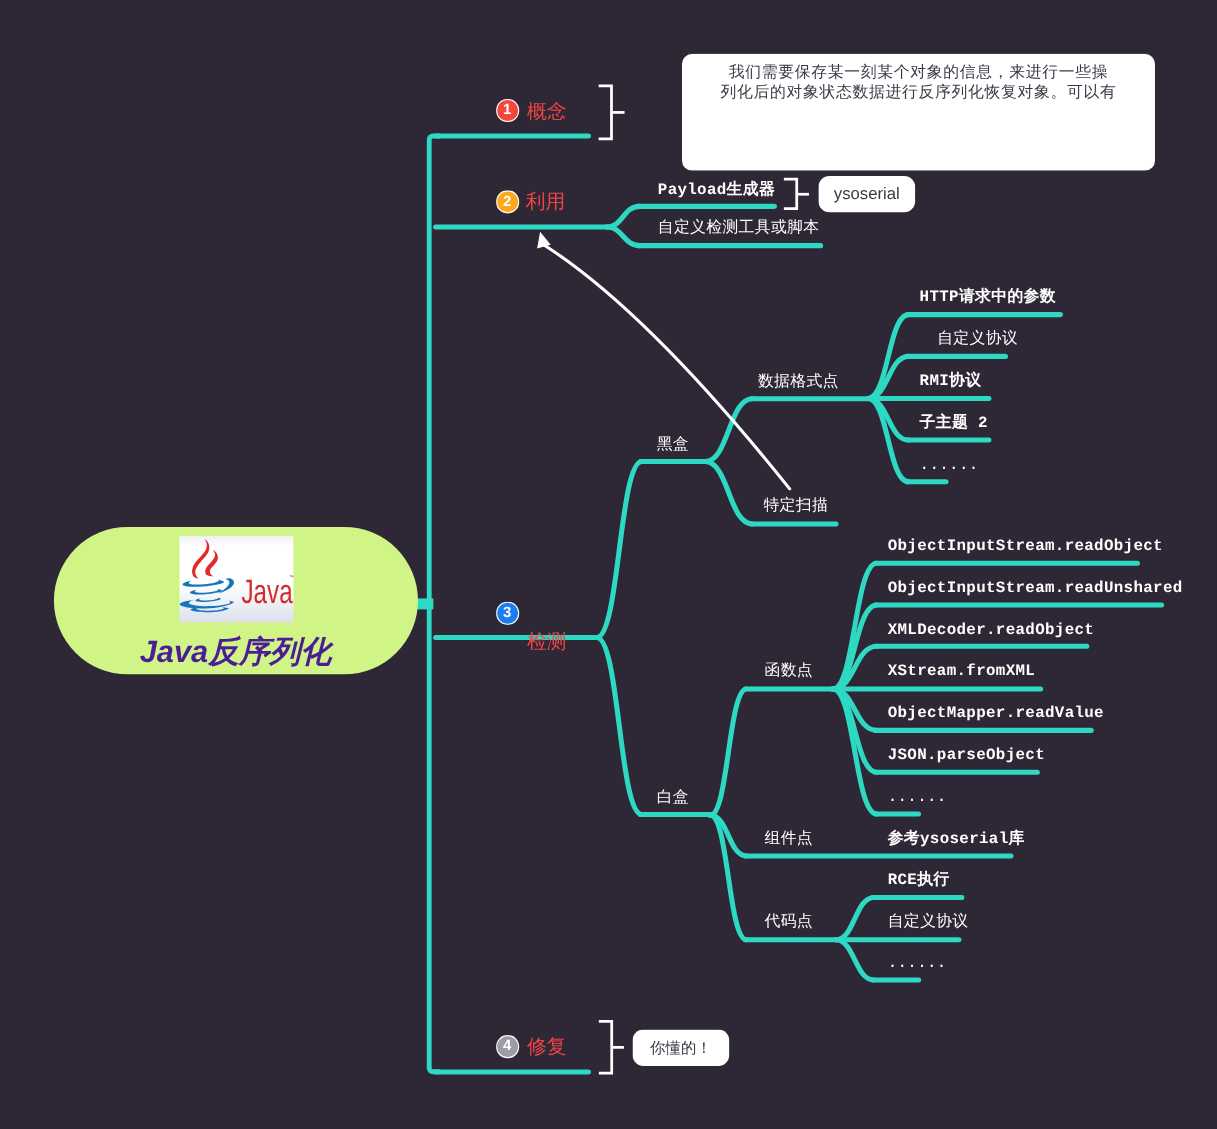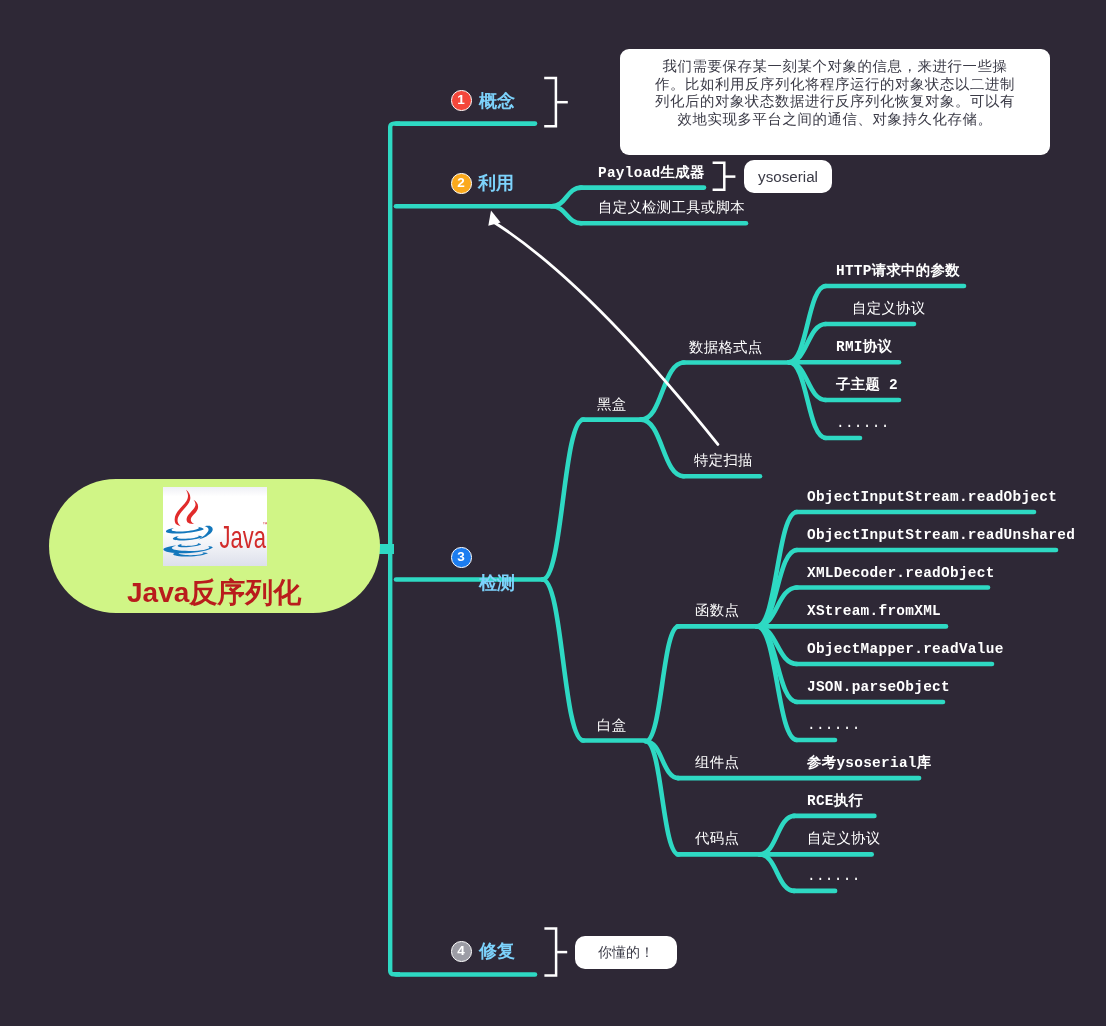--- a/index.html
+++ b/index.html
@@ -10,49 +10,49 @@
   .lbl,.topic-txt,.badge,.roottext,.callout,.pline{will-change:transform;}
   svg.layer{position:absolute;left:0;top:0;width:1106px;height:1026px;}
   svg.deco{pointer-events:none;}
 
   
   .rootnode{position:absolute;left:49px;top:479px;width:331px;height:134px;
      background:#D0F586;border-radius:67px;display:flex;flex-direction:column;
      align-items:center;justify-content:flex-start;padding-top:8px;
      box-sizing:border-box;}
   .rootlogo{width:104px;height:79px;display:block;}
-  .roottext{font-size:28px;font-weight:700;color:#b91c1c;line-height:28px;
-     height:28px;margin-top:13px;}
+  .roottext{font-size:28px;font-weight:700;color:#4c1d95;line-height:28px;
+     height:28px;margin-top:13px;font-style:italic;}
 
   
   .lbl{position:absolute;color:#fff;white-space:nowrap;
        font-size:14.4px;letter-spacing:0.3px;line-height:14px;height:14px;font-family:Liberation Mono, monospace;}
   .lbl.b{font-weight:700;}
 
   
-  .topic-txt{position:absolute;color:#7dd3fc;font-size:18px;font-weight:700;
+  .topic-txt{position:absolute;color:#ef4444;font-size:18px;font-weight:400;
      line-height:18px;height:18px;white-space:nowrap;text-align:center;}
   .badge{position:absolute;width:20.5px;height:20.5px;border-radius:50%;
      border:1.7px solid #fff;box-sizing:border-box;color:#fff;
      font-size:13.5px;font-weight:700;display:flex;align-items:center;
      justify-content:center;line-height:13.5px;padding-bottom:1px;padding-right:0.5px;}
   .b1{background:#F4473B;}
   .b2{background:#FBA91C;}
   .b3{background:#1C7DF0;}
   .b4{background:#9C9CA5;}
 
   
   .callout{position:absolute;background:#fff;color:#3A3A46;box-sizing:border-box;}
   .para{left:575px;top:49px;width:430px;height:106px;border-radius:9px;
      padding:9px 7px 0 7px;font-size:14.4px;letter-spacing:0.6px;
      text-align:center;margin-left:45px;}
   .pline{height:17.55px;line-height:17.55px;white-space:nowrap;}
   .pill{border-radius:10px;display:flex;align-items:center;justify-content:center;text-align:center;}
   .pill-yso{left:744px;top:160px;width:88px;height:33px;font-size:15.2px;}
-  .pill-fix{left:575px;top:936px;width:102px;height:33px;font-size:14px;}
+  .pill-fix{left:575px;top:936px;width:88px;height:33px;font-size:14px;}
 </style>
 </head>
 <body>
 
 <div id="root">
 <svg class="layer" id="links" viewBox="0 0 1106 1026">
 <path d="M 400 121.4 L 393.5 121.4 A 5.5 5.5 0 0 0 388.0 126.9 L 388.0 971.0 A 5.5 5.5 0 0 0 393.5 976.5 L 400 976.5 L 400 972.1 L 393.6 972.1 A 1.2 1.2 0 0 1 392.4 970.9 L 392.4 127.0 A 1.2 1.2 0 0 1 393.6 125.8 L 400 125.8 Z" fill="#2ED9C3"></path>
 <path d="M 377 549 L 394 549" fill="none" stroke="#2ED9C3" stroke-width="10.0" stroke-linecap="butt" stroke-linejoin="round"></path>
 <path d="M 396.0 123.6 L 535.0 123.6" fill="none" stroke="#2ED9C3" stroke-width="4.6" stroke-linecap="round" stroke-linejoin="round"></path>
 <path d="M 396.0 206.3 L 551.5 206.3" fill="none" stroke="#2ED9C3" stroke-width="4.6" stroke-linecap="round" stroke-linejoin="round"></path>
@@ -198,19 +198,17 @@
 <div class="lbl b" style="left:807.3px;top:642.0px">ObjectMapper.readValue</div>
 <div class="lbl b" style="left:807.3px;top:680.0px">JSON.parseObject</div>
 <div class="lbl" style="left:807.3px;top:718.0px">......</div>
 <div class="lbl b" style="left:807.3px;top:756.1px">参考ysoserial库</div>
 <div class="lbl b" style="left:807.3px;top:793.9px">RCE执行</div>
 <div class="lbl" style="left:807.3px;top:832.4px">自定义协议</div>
 <div class="lbl" style="left:807.3px;top:868.9px">......</div>
 
 <div class="callout para">
   <div class="pline">我们需要保存某一刻某个对象的信息，来进行一些操</div>
-  <div class="pline">作。比如利用反序列化将程序运行的对象状态以二进制</div>
   <div class="pline">列化后的对象状态数据进行反序列化恢复对象。可以有</div>
-  <div class="pline">效地实现多平台之间的通信、对象持久化存储。</div>
 </div>
 <div class="callout pill pill-yso">ysoserial</div>
 <div class="callout pill pill-fix">你懂的！</div>
 </div>
 
 </body></html>

